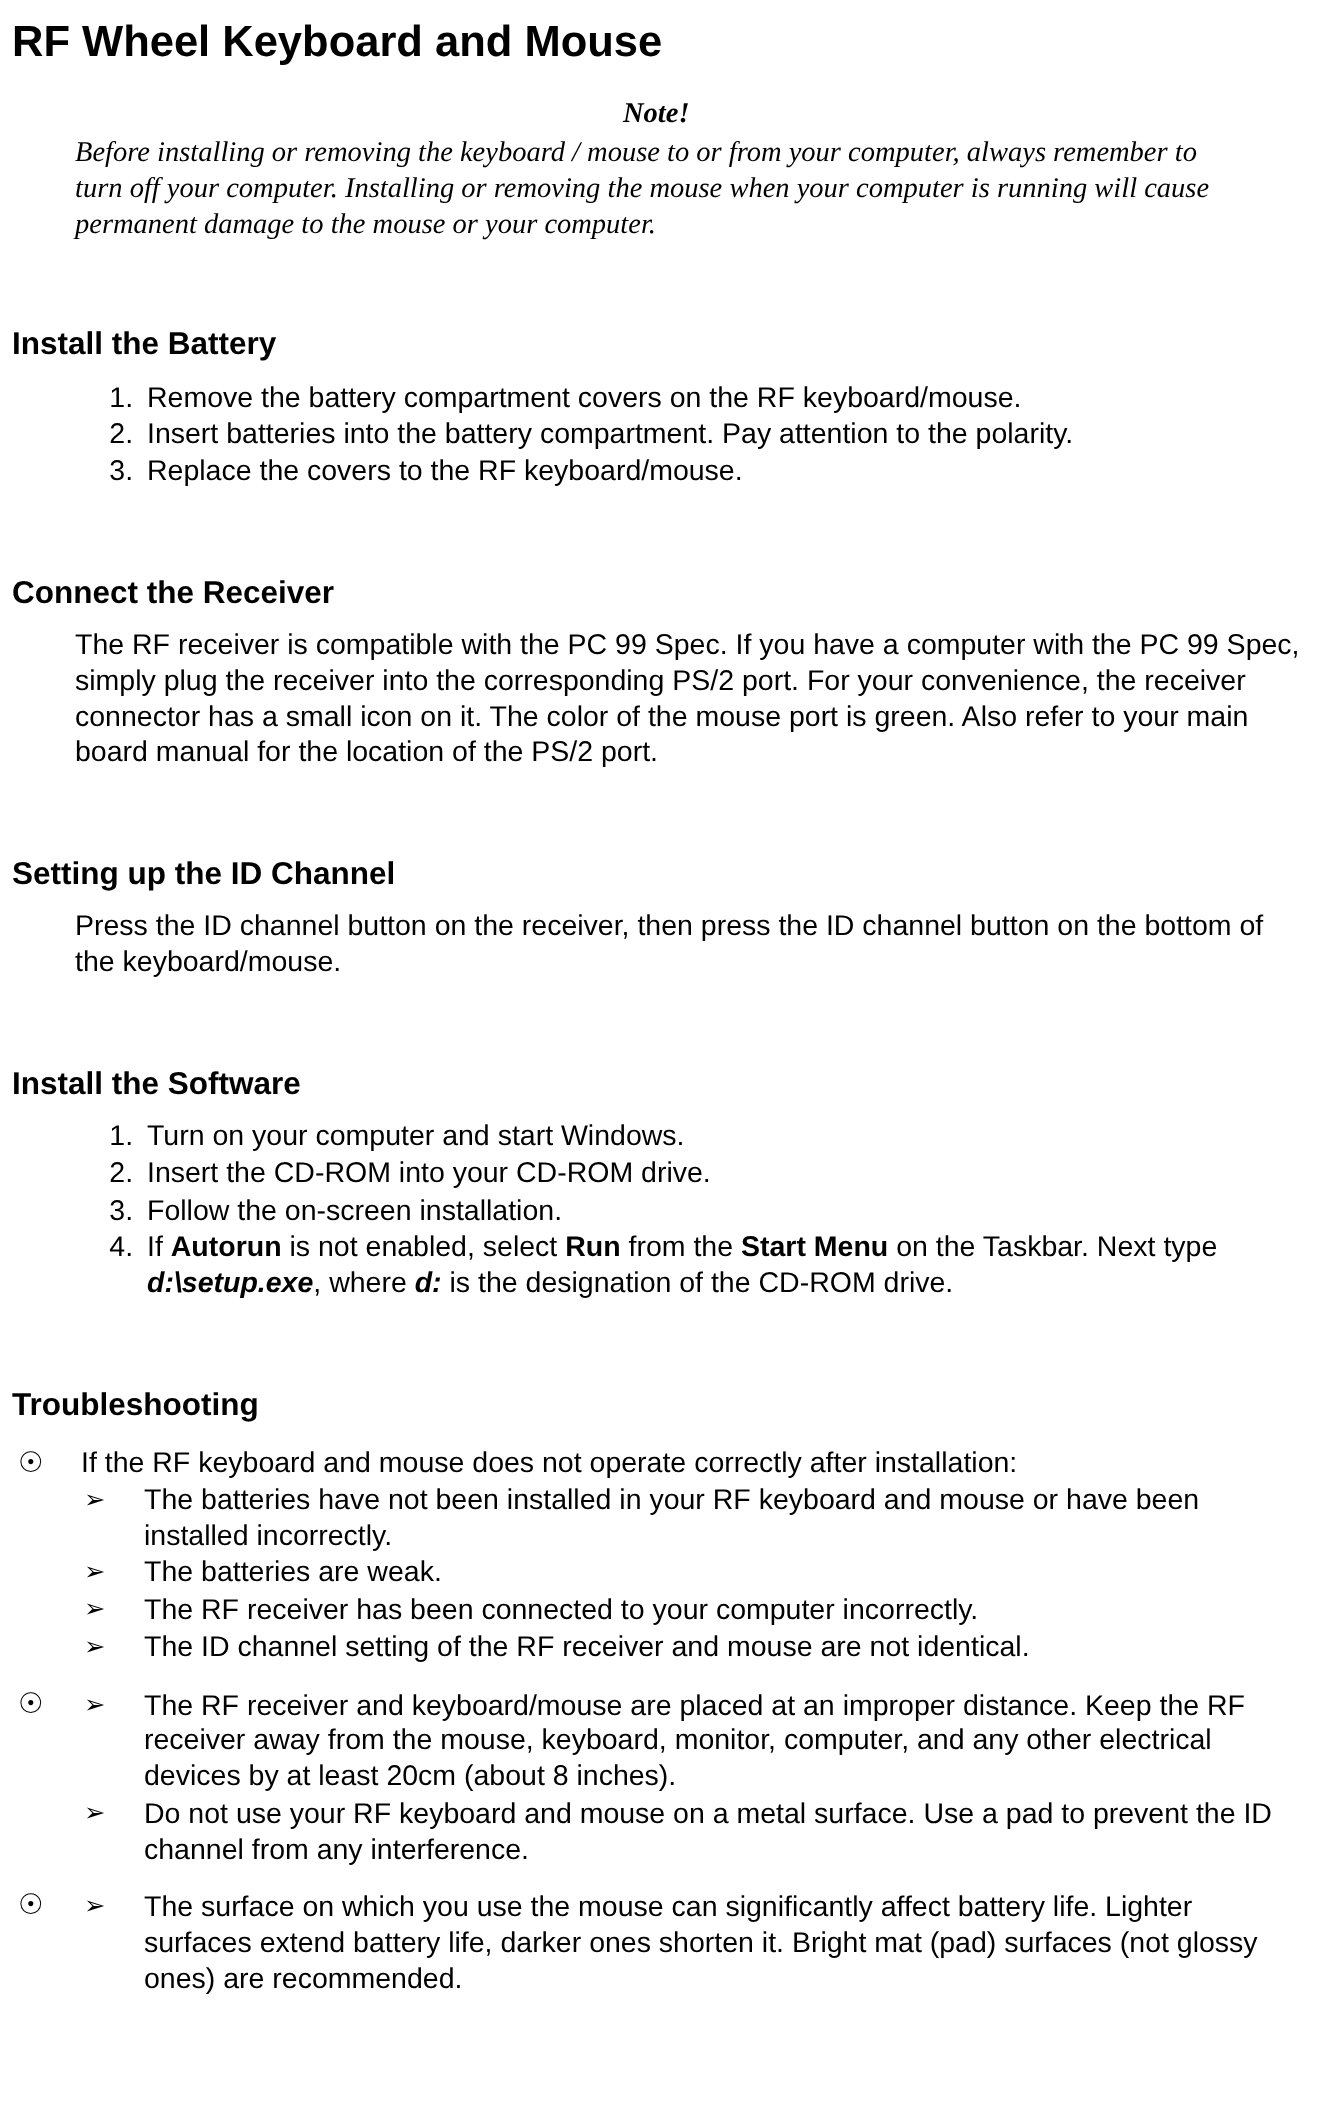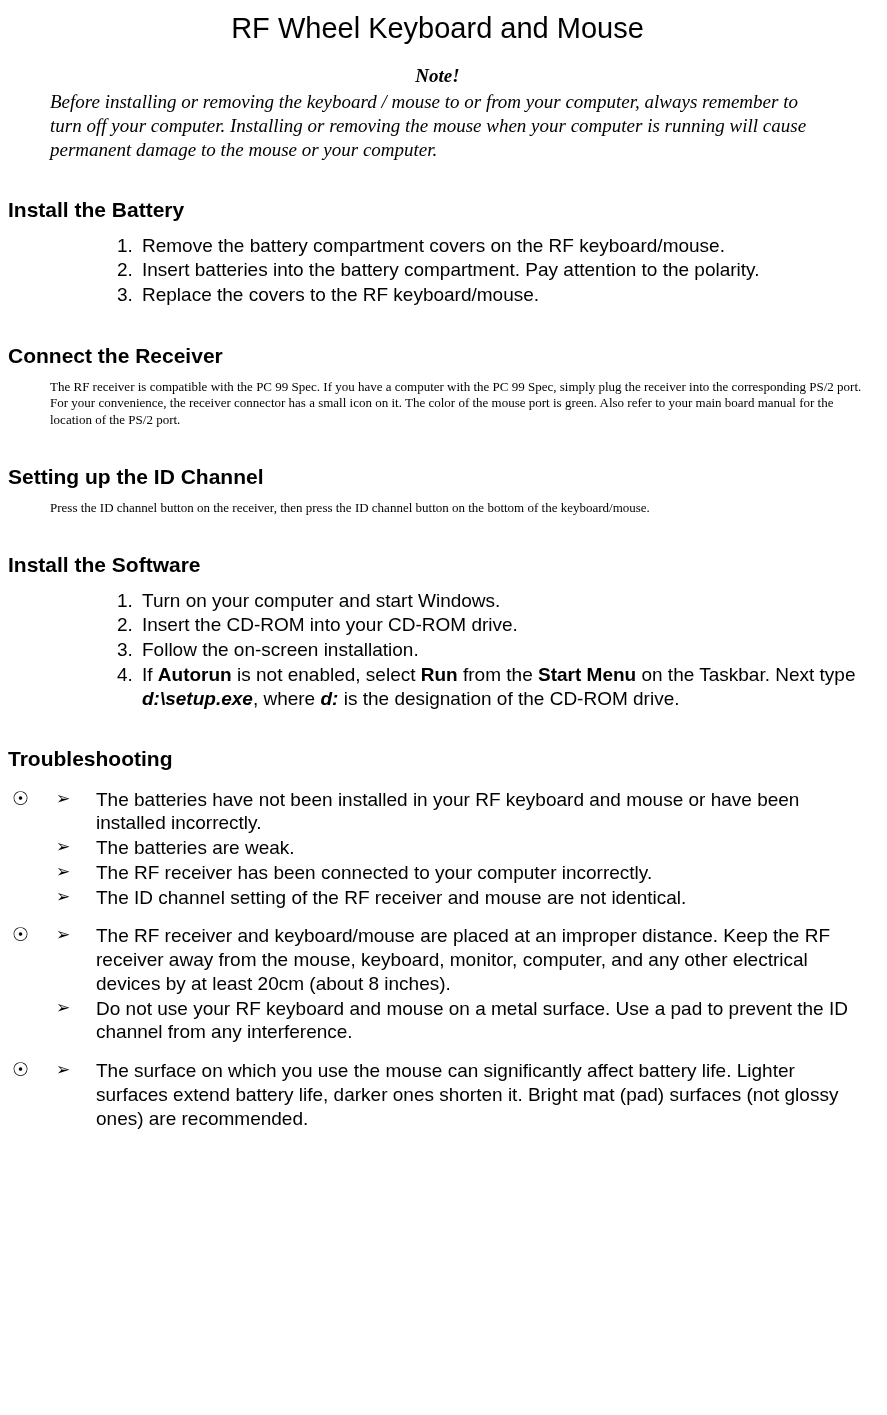--- a/index.html
+++ b/index.html
@@ -7,59 +7,57 @@
     font-size: 19px;
     line-height: 1.25;
     color: #000;
     background: #fff;
     margin: 0;
     padding: 10px 20px 40px 8px;
     width: 887px;
     box-sizing: border-box;
   }
   .title {
-    text-align: center;
+    text-align: left;
     font-size: 29px;
-    font-weight: normal;
+    font-weight: bold;
     margin: 0 0 18px 0;
   }
   .note-label {
     font-family: "Book Antiqua", Palatino, "Palatino Linotype", Georgia, serif;
     font-style: italic;
     font-weight: bold;
     font-size: 19px;
     margin: 0;
     text-align: center;
   }
   .note-body {
     font-family: "Book Antiqua", Palatino, "Palatino Linotype", Georgia, serif;
     font-style: italic;
     font-size: 19px;
     margin: 2px 60px 16px 42px;
     line-height: 1.25;
   }
   .section-h {
     font-weight: bold;
     font-size: 21px;
-    margin: 36px 0 10px 0;
+    margin: 56px 0 10px 0;
   }
   .para {
     margin: 8px 0 0 42px;
-    font-size: 13px;
-    font-family: Liberation Serif, serif;
+    font-size: 19px;
   }
   ol.numlist {
     margin: 8px 0 0 42px;
     padding-left: 44px;
     font-size: 19px;
   }
   ol.numlist li {
     padding-left: 4px;
     margin-bottom: 1px;
-    margin-left: 44px;
   }
   .trouble {
     margin: 10px 0 0 0;
   }
   .t-item {
     display: flex;
     margin: 14px 0 2px 0;
   }
   .t-bullet {
     width: 42px;
@@ -117,20 +115,21 @@
   <li><span>If </span><b>Autorun</b><span> is not enabled, select </span><b>Run</b><span> from the </span><b>Start Menu</b><span> on the Taskbar. Next type </span><b><i>d:\setup.exe</i></b><span>, where </span><b><i>d:</i></b><span> is the designation of the CD-ROM drive.</span></li>
 </ol>
 
 <div class="section-h">Troubleshooting</div>
 
 <div class="trouble">
 
   <div class="t-item">
     <div class="t-bullet">☉</div>
     <div class="t-content">
+      <div>If the RF keyboard and mouse does not operate correctly after installation:</div>
       <div class="sub-item">
         <div class="sub-bullet">➢</div>
         <div class="sub-text">The batteries have not been installed in your RF keyboard and mouse or have been installed incorrectly.</div>
       </div>
       <div class="sub-item">
         <div class="sub-bullet">➢</div>
         <div class="sub-text">The batteries are weak.</div>
       </div>
       <div class="sub-item">
         <div class="sub-bullet">➢</div>

